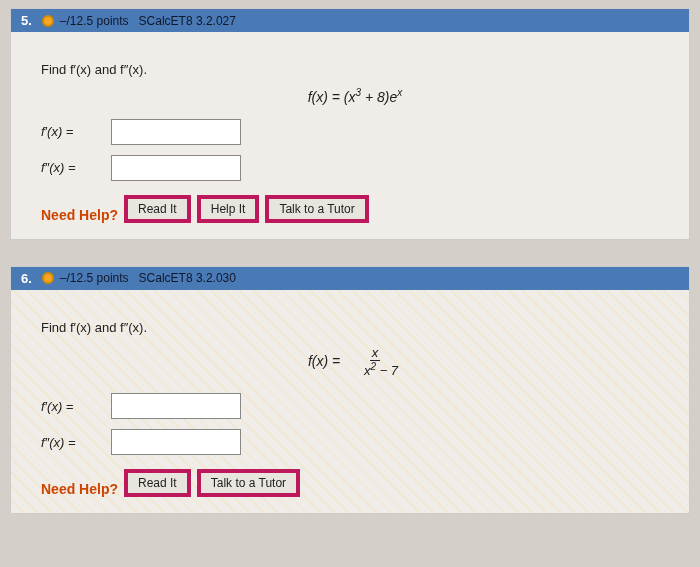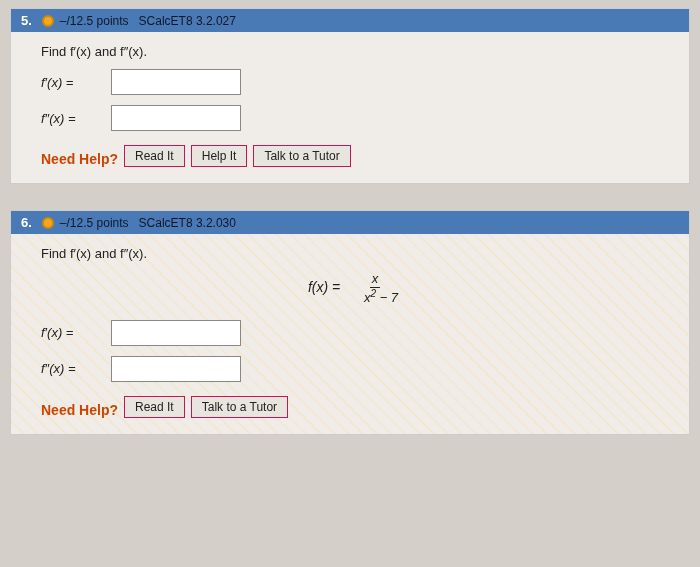--- a/index.html
+++ b/index.html
@@ -45,21 +45,21 @@
     }
 
     .problem-number {
       font-weight: bold;
       font-size: 13px;
       color: white;
       margin-right: 4px;
     }
 
     .problem-body {
-      padding: 12px 20px 16px 30px;
+      padding: 30px 20px 16px 30px;
     }
 
     .problem-instruction {
       font-size: 13px;
       color: #222;
       margin-bottom: 10px;
     }
 
     .formula-display {
       text-align: center;
@@ -103,21 +103,21 @@
       margin-top: 14px;
     }
 
     .need-help-label {
       font-weight: bold;
       color: #cc4400;
       font-size: 14px;
     }
 
     .help-btn {
-      border: 1px solid #be185d;
+      border: 4px solid #be185d;
       background: #e8e4de;
       padding: 3px 10px;
       font-size: 12px;
       cursor: pointer;
       color: #222;
     }
 
     
     .fraction {
       display: inline-flex;
@@ -169,20 +169,25 @@
     <span class="problem-number">5.</span>
     <span class="dot-icon"></span>
     <span class="problem-meta">
       <span>–/12.5 points</span>
       &nbsp;
       <span>SCalcET8 3.2.027</span>
     </span>
   </div>
   <div class="problem-body">
     <div class="problem-instruction">Find f′(x) and f″(x).</div>
+    <div class="formula-display">
+      <span class="func-eq">
+        <i>f</i>(<i>x</i>) = (<i>x</i><sup>3</sup> + 8)<i>e<sup>x</sup></i>
+      </span>
+    </div>
     <div class="input-row">
       <span class="input-label">f′(x) =</span>
       <input class="answer-input" type="text" style="">
     </div>
     <div class="input-row">
       <span class="input-label">f″(x) =</span>
       <input class="answer-input" type="text" style="">
     </div>
     <div class="need-help-row">
       <span class="need-help-label">Need Help?</span>

